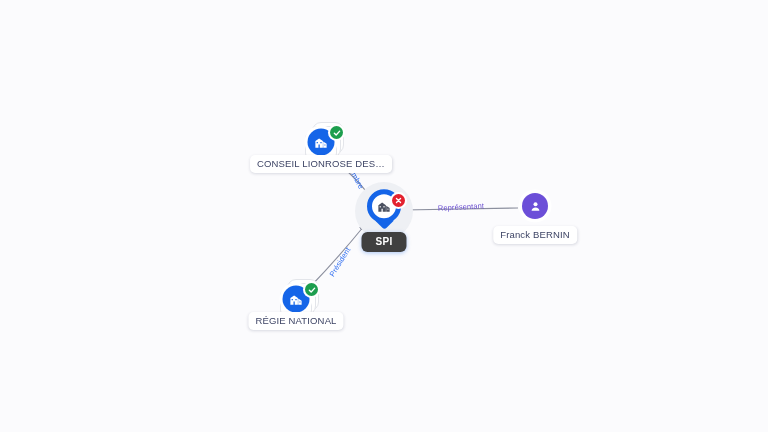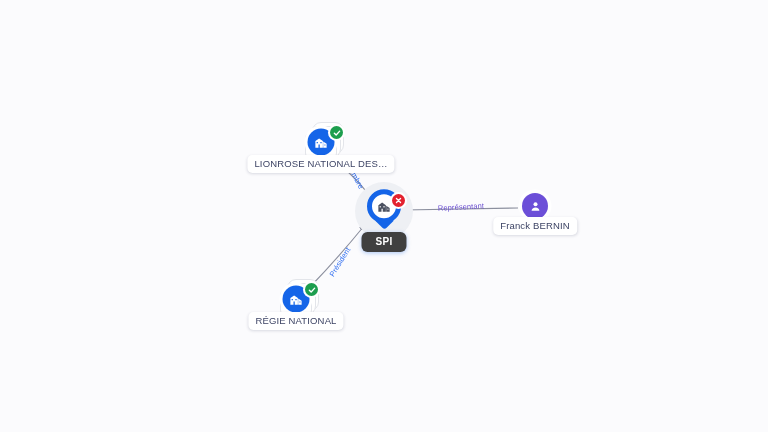--- a/index.html
+++ b/index.html
@@ -233,21 +233,21 @@
         <rect x="5" y="12" width="2" height="2" fill="#1565e8"></rect>
         <rect x="11" y="12" width="2" height="2" fill="#1565e8"></rect>
         <rect x="17.5" y="16" width="1.6" height="1.6" fill="#1565e8"></rect>
       </svg>
     </div>
     <div class="badge ok" style="left:9px; top:-16px;">
       <svg width="8" height="8" viewBox="0 0 24 24" fill="none" stroke="#ffffff" stroke-width="4" stroke-linecap="round" stroke-linejoin="round">
         <path d="M4 12.5 L9.5 18 L20 6.5"></path>
       </svg>
     </div>
-    <div class="node-label" style="top:13px;">LIONROSE NATIONAL DES…</div>
+    <div class="node-label" style="top:13px;">CONSEIL LIONROSE DES…</div>
   </div>
 
   <div class="node" style="left:384px; top:211px;">
     <div class="halo"></div>
     <div class="pin">
       <div class="pin-tip"></div>
       <div class="pin-body"></div>
       <div class="pin-inner">
         <svg width="15" height="15" viewBox="0 0 24 24" fill="#4b5160">
           <path d="M3 21V10.5l6-4.2 6 4.2V21h-5v-5H8v5H3z"></path>
@@ -289,16 +289,16 @@
     <div class="node-label" style="top:13px;">RÉGIE NATIONAL</div>
   </div>
 
   <div class="node" style="left:535px; top:206px;">
     <div class="person-circle">
       <svg width="13" height="13" viewBox="0 0 24 24" fill="#ffffff">
         <circle cx="12" cy="8" r="3.7"></circle>
         <path d="M4.8 20c0-4 3.3-6.3 7.2-6.3s7.2 2.3 7.2 6.3z"></path>
       </svg>
     </div>
-    <div class="node-label" style="top:11px;">Franck BERNIN</div>
+    <div class="node-label" style="top:20px;">Franck BERNIN</div>
   </div>
 
 </div>
 
 </body></html>

